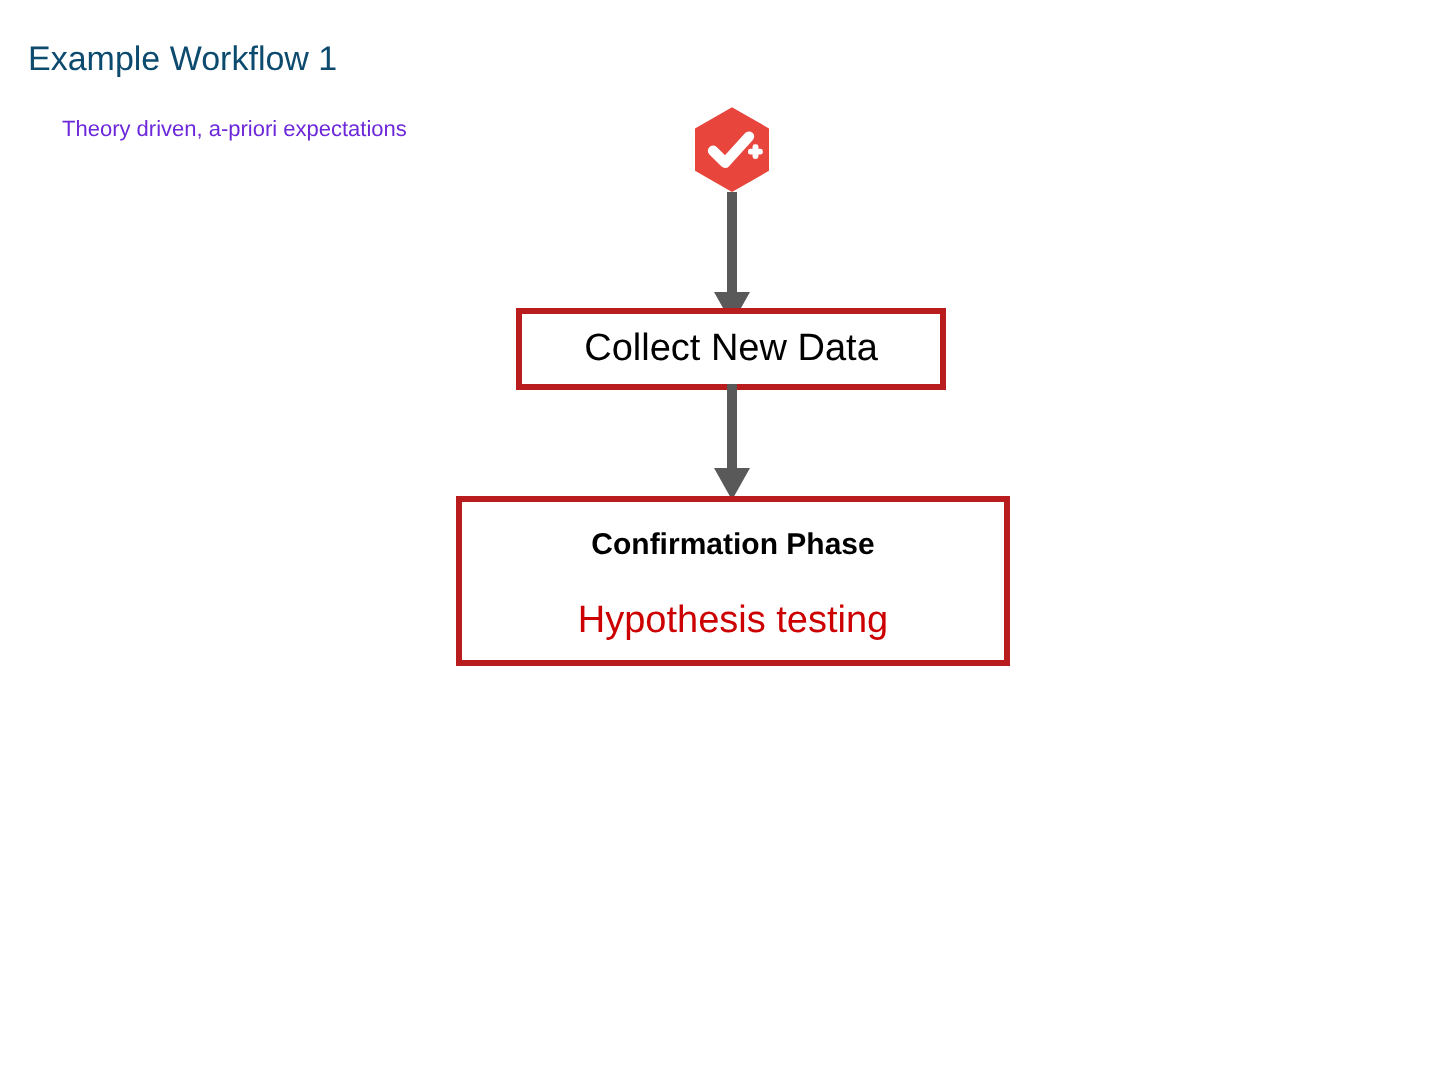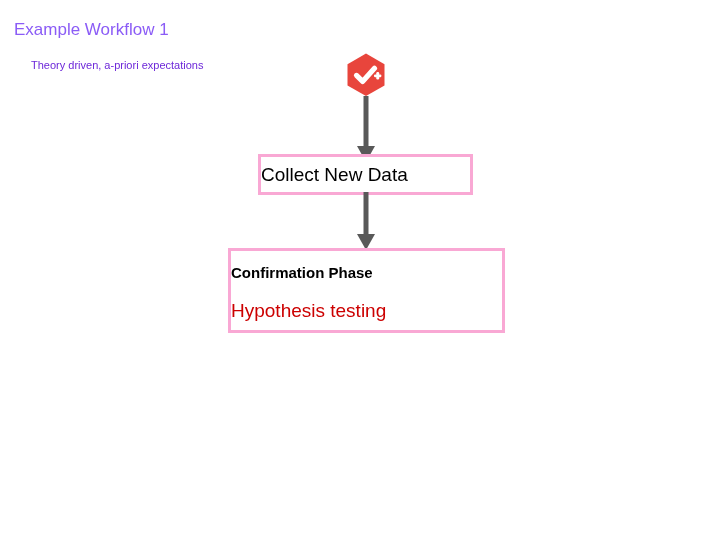--- a/index.html
+++ b/index.html
@@ -25,21 +25,21 @@
   }
 
   
   .slide-title {
     position: absolute;
     left: 14px;
     top: 20px;
     font-size: 17px;
     line-height: 20px;
     font-weight: 400;
-    color: #8b5cf6;
+    color: #0c4a6e;
     white-space: nowrap;
   }
 
   .slide-subtitle {
     position: absolute;
     left: 31px;
     top: 56px;
     width: 210px;
     font-size: 11px;
     line-height: 19px;
@@ -69,23 +69,24 @@
   .arrow svg { display: block; }
 
   .arrow-1 { left: 353px; top: 96px; height: 68px; }
   .arrow-2 { left: 353px; top: 192px; height: 60px; }
 
   
   .proc-box {
     position: absolute;
     box-sizing: border-box;
     background: #ffffff;
-    border: 3px solid #f9a8d4;
+    border: 3px solid #b91c1c;
     display: flex;
     flex-direction: column;
+    align-items: center;
     justify-content: center;
   }
 
   .box-collect {
     left: 258px;
     top: 154px;
     width: 215px;
     height: 41px;
   }
   .box-collect .line-main {

